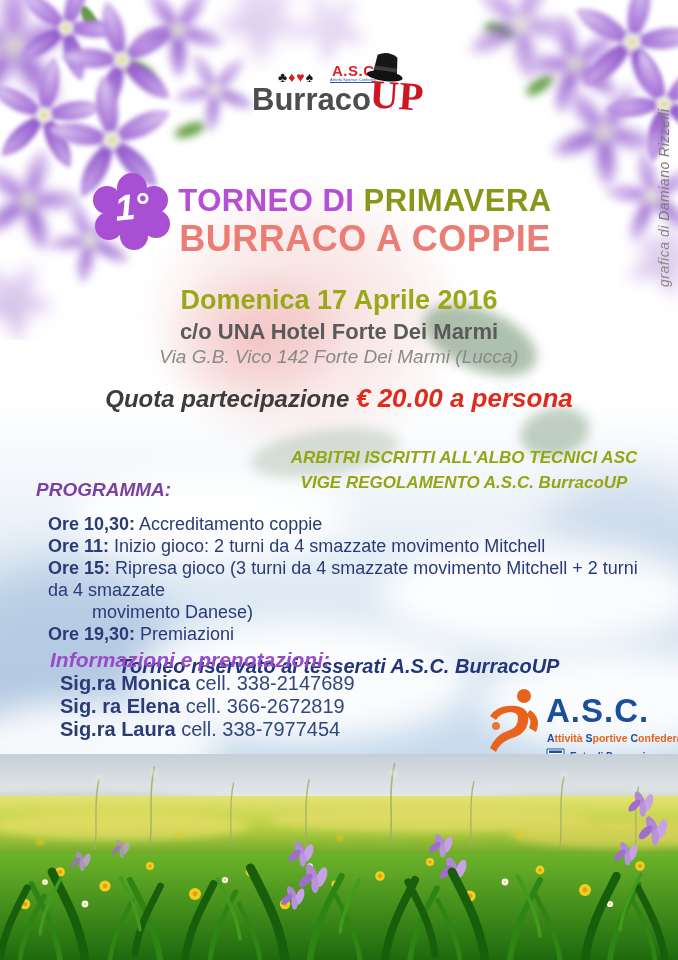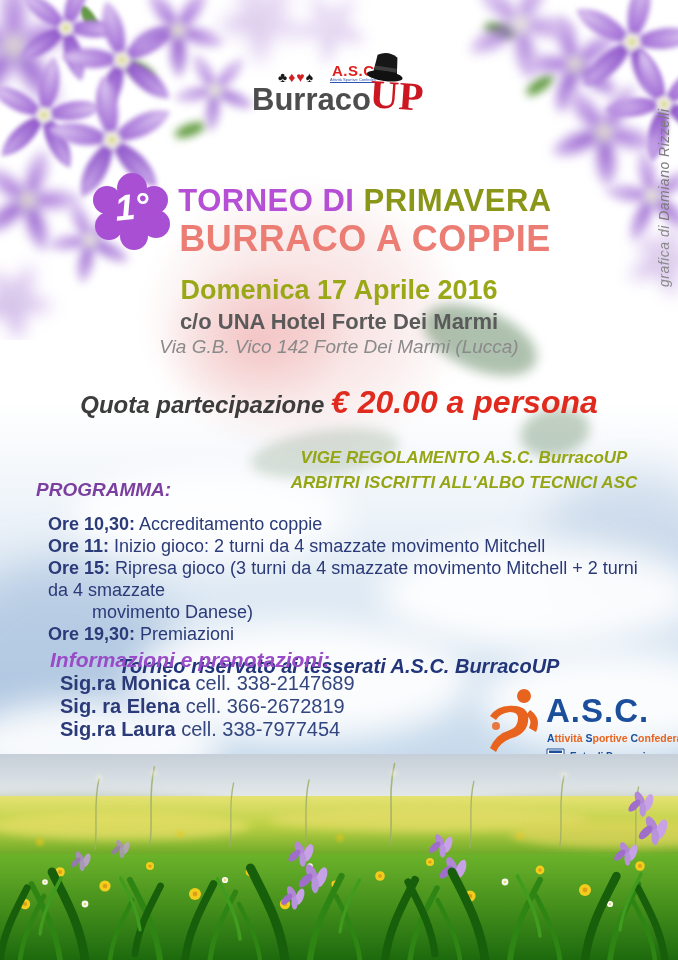--- a/index.html
+++ b/index.html
@@ -40,28 +40,28 @@
   .badge{position:absolute;left:92px;top:172px;width:80px;height:78px;}
   .badge .num{position:absolute;left:0;top:14px;width:80px;text-align:center;color:#fff;
     font-size:36px;font-weight:bold;font-style:italic;transform:rotate(-6deg);}
 
   .title{position:absolute;left:0;right:0;top:184px;text-align:center;padding-left:52px;line-height:1.12;}
   .title .t1{font-size:31px;font-weight:bold;letter-spacing:.5px;}
   .title .purple{color:#b44fd6;margin-top:46px;}
   .title .olive{color:#8a9618;}
   .title .t2{display:block;font-size:36px;font-weight:bold;color:#ec7d74;letter-spacing:.5px;}
 
-  .when{position:absolute;left:0;right:0;top:274px;text-align:center;line-height:1.25;}
+  .when{position:absolute;left:0;right:0;top:284px;text-align:center;line-height:1.25;}
   .when .date{font-size:27px;font-weight:bold;color:#9aa817;}
   .when .venue{font-size:22px;font-weight:bold;color:#5a5a5a;display:block;}
   .when .addr{font-size:19px;font-style:italic;color:#8a8a8a;display:block;}
 
   .fee{position:absolute;left:0;right:0;top:382px;text-align:center;line-height:1.3;}
   .fee .q{font-size:24px;font-weight:bold;font-style:italic;color:#3c3c3c;}
-  .fee .amt{font-size:32px;font-weight:bold;font-style:italic;color:#e02a1e;}
+  .fee .amt{font-size:26px;font-weight:bold;font-style:italic;color:#e02a1e;}
   .fee .prize{display:block;font-size:23px;font-style:italic;color:#8f8f8f;}
 
   .rules{position:absolute;left:250px;right:0;top:446px;text-align:center;
     font-size:17px;font-weight:bold;font-style:italic;color:#96a514;line-height:1.45;}
 
   .program{position:absolute;left:36px;top:479px;width:620px;color:#2b3a78;font-size:18px;line-height:22px;}
   .program .head{font-size:19px;font-weight:bold;font-style:italic;color:#7b3fa0;margin-bottom:12px;}
   .program .item{padding-left:12px;}
   .program b{font-weight:bold;}
   .program .red{color:#d02820;font-weight:bold;}
@@ -208,22 +208,22 @@
     <span class="date">Domenica 17 Aprile 2016</span>
     <span class="venue">c/o UNA Hotel Forte Dei Marmi</span>
     <span class="addr">Via G.B. Vico 142 Forte Dei Marmi (Lucca)</span>
   </div>
 
   <div class="fee">
     <span class="q">Quota partecipazione </span><span class="amt">€ 20.00 a persona</span>
   </div>
 
   <div class="rules">
+    <div>ARBITRI ISCRITTI ALL'ALBO TECNICI ASC</div>
     <div>VIGE REGOLAMENTO A.S.C. BurracoUP</div>
-    <div>ARBITRI ISCRITTI ALL'ALBO TECNICI ASC</div>
   </div>
 
   <div class="program">
     <div class="head">PROGRAMMA:</div>
     <div class="item"><b>Ore 10,30:</b> <span>Accreditamento coppie</span></div>
     <div class="item"><b>Ore 11:</b> <span>Inizio gioco: 2 turni da 4 smazzate movimento Mitchell</span></div>
     <div class="item"><b>Ore 15:</b> <span>Ripresa gioco (3 turni da 4 smazzate movimento Mitchell + 2 turni da 4 smazzate</span><br><span class="ind2"></span><span>movimento Danese)</span></div>
     <div class="item"><b>Ore 19,30:</b> <span>Premiazioni</span></div>
   </div>
 

